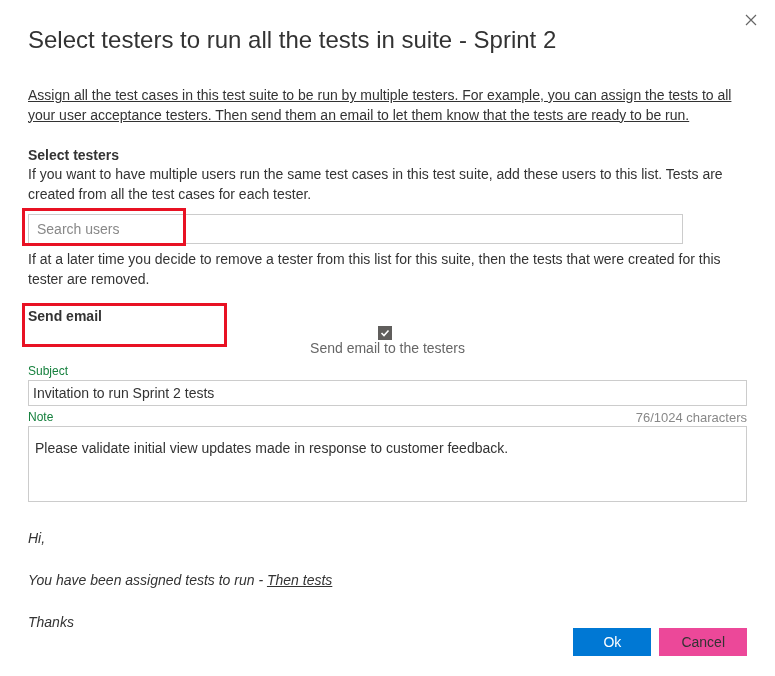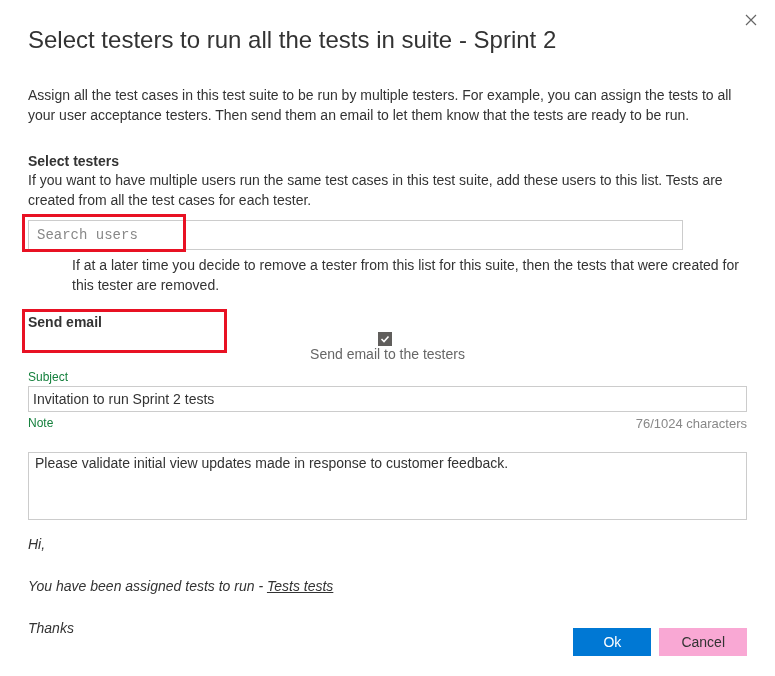--- a/index.html
+++ b/index.html
@@ -43,21 +43,22 @@
       font-size: 24px;
       font-weight: 300;
       color: #333;
       margin-bottom: 32px;
       margin-top: 8px;
     }
     .description {
       font-size: 14px;
       color: #333;
       line-height: 1.4;
-      margin-bottom: 28px;
+      margin-bottom: 22px;
+      text-decoration: underline;
     }
     .section-header {
       font-weight: 600;
       font-size: 14px;
       color: #333;
       margin-bottom: 2px;
     }
     .section-desc {
       font-size: 14px;
       color: #333;
@@ -66,41 +67,40 @@
     }
     .search-wrapper {
       position: relative;
       margin-bottom: 6px;
     }
     .search-input {
       width: 655px;
       padding: 6px 8px;
       font-size: 14px;
       border: 1px solid #ccc;
-      font-family: Liberation Mono, monospace;
+      font-family: Liberation Sans, sans-serif;
       color: #333;
     }
     .search-input::placeholder {
       color: #888;
     }
     .highlight-box-1 {
       position: absolute;
       border: 3px solid #e81123;
       top: -6px;
       left: -6px;
       width: 164px;
       height: 38px;
       pointer-events: none;
     }
     .removal-note {
       font-size: 14px;
       color: #333;
       line-height: 1.4;
       margin-bottom: 18px;
-      margin-left: 44px;
     }
     .send-email-section {
       position: relative;
     }
     .highlight-box-2 {
       position: absolute;
       border: 3px solid #e81123;
       top: -5px;
       left: -6px;
       width: 205px;
@@ -143,36 +143,36 @@
       font-size: 14px;
       border: 1px solid #ccc;
       font-family: inherit;
       color: #333;
       margin-bottom: 4px;
     }
     .note-row {
       display: flex;
       justify-content: space-between;
       align-items: center;
-      margin-bottom: 20px;
+      margin-bottom: 0;
     }
     .char-count {
       font-size: 13px;
       color: #888;
     }
     .note-textarea {
       width: 100%;
-      height: 68px;
-      padding: 2px 6px;
+      height: 76px;
+      padding: 13px 6px;
       font-size: 14px;
       border: 1px solid #ccc;
       font-family: inherit;
       color: #333;
       resize: none;
-      margin-bottom: 10px;
+      margin-bottom: 22px;
     }
     .email-preview {
       font-size: 14px;
       color: #333;
       line-height: 1.6;
       font-style: italic;
     }
     .email-preview p {
       margin-bottom: 20px;
     }
@@ -195,21 +195,21 @@
       font-family: inherit;
       border: none;
       cursor: pointer;
       min-width: 78px;
     }
     .btn-primary {
       background: #0078d4;
       color: #fff;
     }
     .btn-secondary {
-      background: #f9a8d4;
+      background: #ec4899;
       color: #333;
     }
   </style>
 </head>
 <body>
 
 <div class="dialog">
 
   <div class="close-btn">
     <svg viewBox="0 0 12 12">
@@ -249,21 +249,21 @@
 
   <div class="note-row">
     <span class="field-label">Note</span>
     <span class="char-count">76/1024 characters</span>
   </div>
   <textarea class="note-textarea" style="">Please validate initial view updates made in response to customer feedback.</textarea>
 
   <div class="email-preview">
     <p>Hi,</p>
     <p>
-      <span>You have been assigned tests to run - </span><a class="view-tests-link">Tests tests</a>
+      <span>You have been assigned tests to run - </span><a class="view-tests-link">Then tests</a>
     </p>
     <p>Thanks</p>
   </div>
 
   <div class="button-bar">
     <button class="btn btn-primary">Ok</button>
     <button class="btn btn-secondary">Cancel</button>
   </div>
 
 </div>

